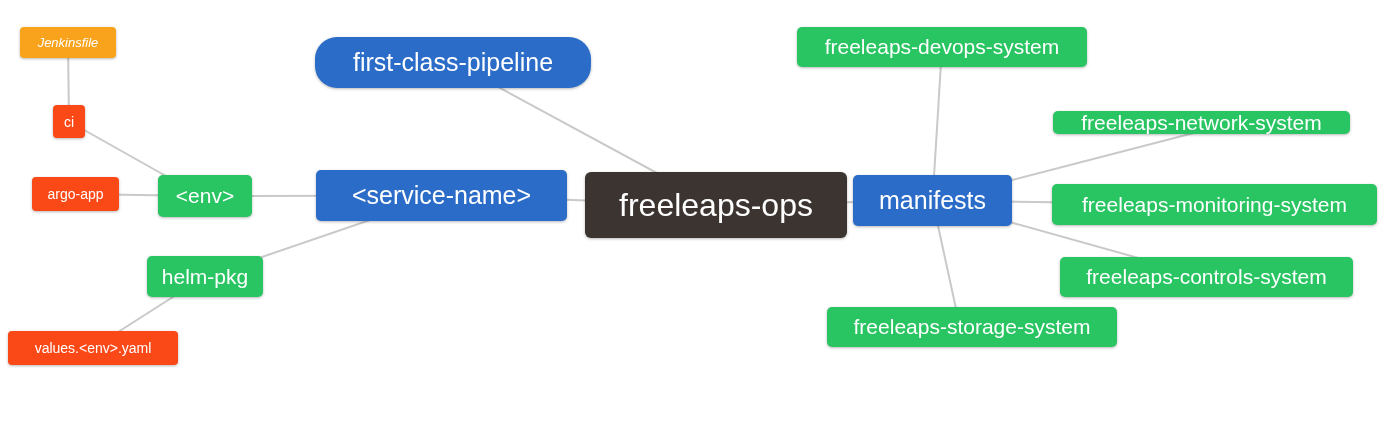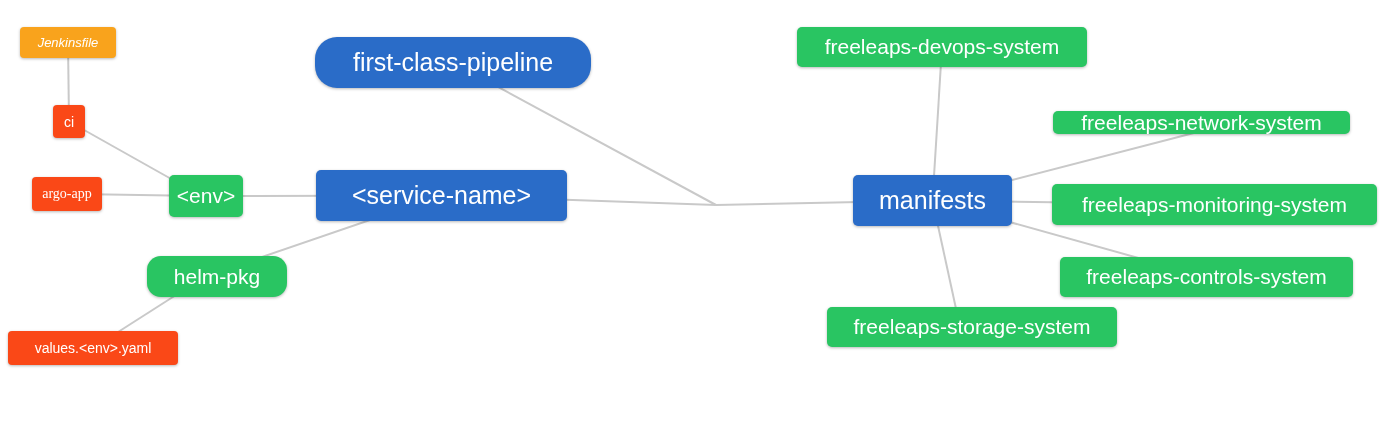--- a/index.html
+++ b/index.html
@@ -57,28 +57,29 @@
       <line x1="201.5" y1="196" x2="77" y2="194"></line>
       <line x1="69" y1="121.5" x2="68" y2="42.5"></line>
       <line x1="205" y1="276.5" x2="93" y2="348"></line>
       <line x1="932.5" y1="200.5" x2="942" y2="47"></line>
       <line x1="932.5" y1="200.5" x2="1201.5" y2="131"></line>
       <line x1="932.5" y1="200.5" x2="1214.5" y2="204.5"></line>
       <line x1="932.5" y1="200.5" x2="1206.5" y2="277"></line>
       <line x1="932.5" y1="200.5" x2="960" y2="327"></line>
     </svg>
   <div id="node-layer">
+      <div class="node level-0" style="left: 585px; top: 172px; width: 262px; height: 66px;">freeleaps-ops</div>
       <div class="node level-1" style="left: 315px; top: 37px; width: 276px; height: 51px; border-radius: 22px;">first-class-pipeline</div>
       <div class="node level-1" style="left: 316px; top: 170px; width: 251px; height: 51px;">&lt;service-name&gt;</div>
       <div class="node level-1" style="left: 853px; top: 175px; width: 159px; height: 51px;">manifests</div>
-      <div class="node level-2" style="left: 169px; top: 175px; width: 74px; height: 42px;">&lt;env&gt;</div>
-      <div class="node level-2" style="left: 147px; top: 256px; width: 140px; height: 41px; border-radius: 14px;">helm-pkg</div>
+      <div class="node level-2" style="left: 158px; top: 175px; width: 94px; height: 42px;">&lt;env&gt;</div>
+      <div class="node level-2" style="left: 147px; top: 256px; width: 116px; height: 41px;">helm-pkg</div>
       <div class="node level-2" style="left: 797px; top: 27px; width: 290px; height: 40px;">freeleaps-devops-system</div>
       <div class="node level-2" style="left: 1053px; top: 111px; width: 297px; height: 23px;">freeleaps-network-system</div>
       <div class="node level-2" style="left: 1052px; top: 184px; width: 325px; height: 41px;">freeleaps-monitoring-system</div>
       <div class="node level-2" style="left: 1060px; top: 257px; width: 293px; height: 40px;">freeleaps-controls-system</div>
       <div class="node level-2" style="left: 815px; top: 307px; width: 290px; height: 40px; margin-left: 12px;">freeleaps-storage-system</div>
       <div class="node level-3" style="left: 53px; top: 105px; width: 32px; height: 33px;">ci</div>
-      <div class="node level-3" style="left: 32px; top: 177px; width: 70px; height: 34px; font-family: Liberation Serif, serif;">argo-app</div>
+      <div class="node level-3" style="left: 32px; top: 177px; width: 87px; height: 34px;">argo-app</div>
       <div class="node level-3" style="left: 8px; top: 331px; width: 170px; height: 34px;">values.&lt;env&gt;.yaml</div>
       <div class="node level-4" style="left: 20px; top: 27px; width: 96px; height: 31px;">Jenkinsfile</div>
     </div>
 </div>
 
 </body></html>

